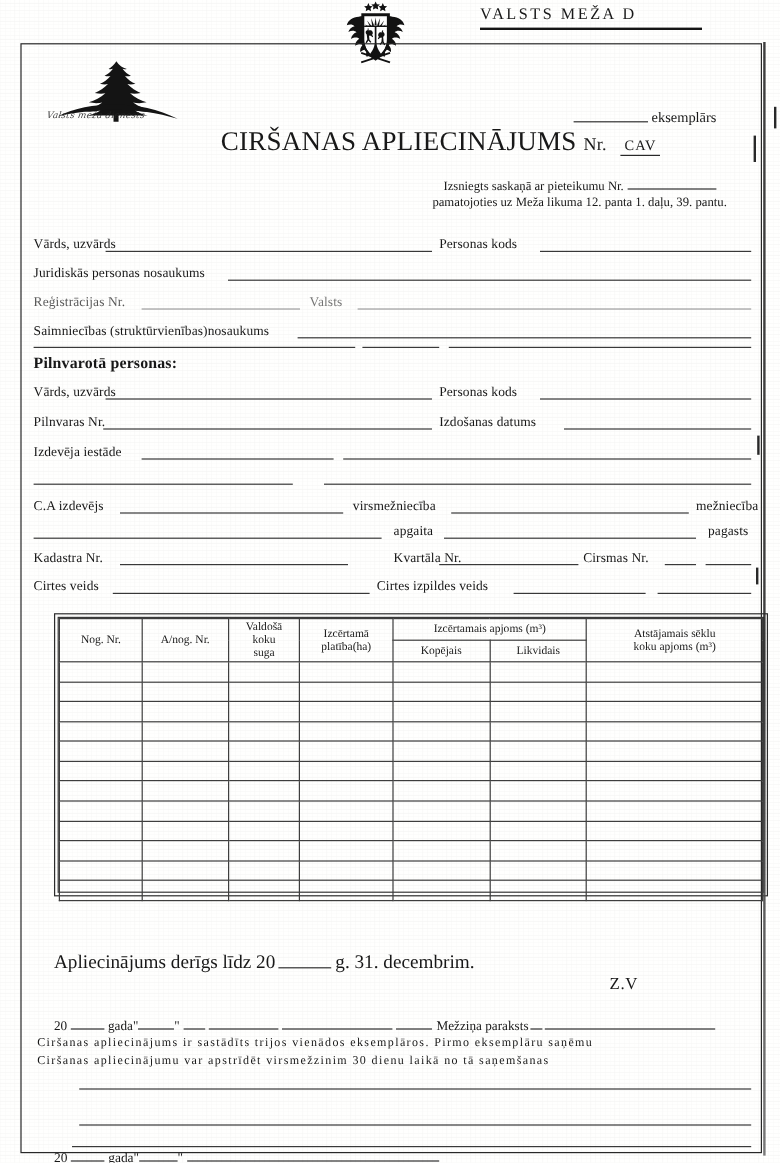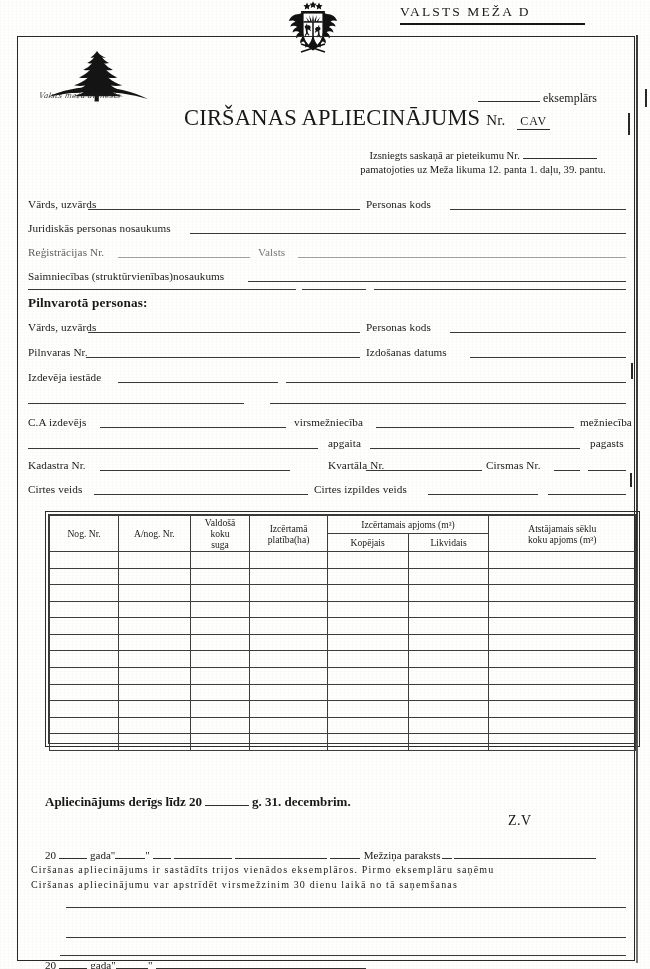--- a/index.html
+++ b/index.html
@@ -173,21 +173,21 @@
     text-align: center;
     vertical-align: middle;
     padding: 1px 2px;
   }
   table.grid td { height: 13.8px; }
   .hdr-span { font-size: 9.6px; }
 
   
   .valid {
     position: absolute; left: 27px; top: 757px;
-    font-size: 13px; white-space: nowrap; font-weight: bold;
+    font-size: 16px; white-space: nowrap;
   }
   .valid .ln { display:inline-block; width:44px; border-bottom:1.1px solid #333; height:9px; margin:0 3px;}
   .zv {
     position: absolute; left: 490px; top: 776px;
     font-size: 14px; letter-spacing:.5px;
   }
   .sigrow {
     position: absolute; left: 27px; top: 812px;
     font-size: 11px; white-space: nowrap;
   }

